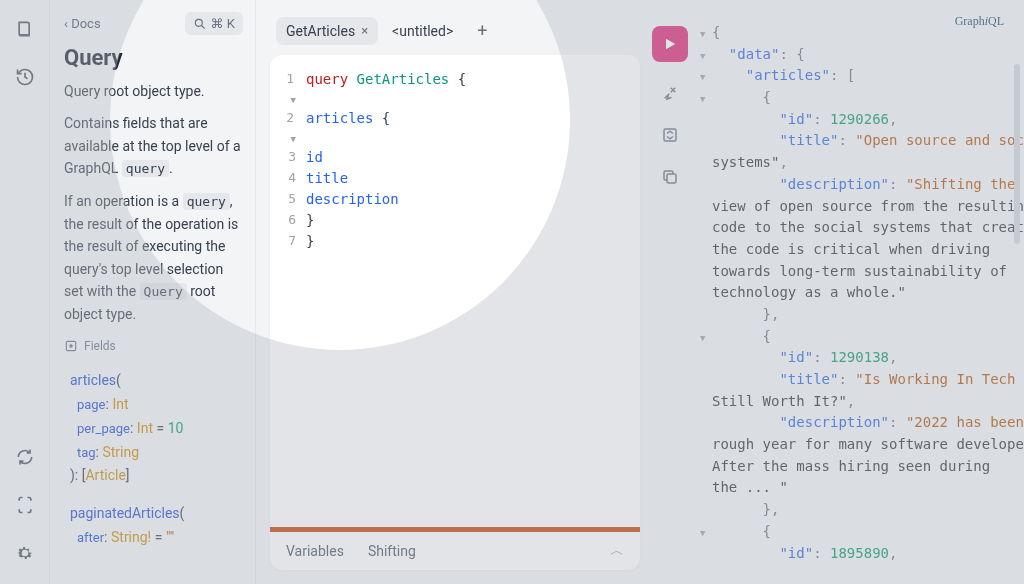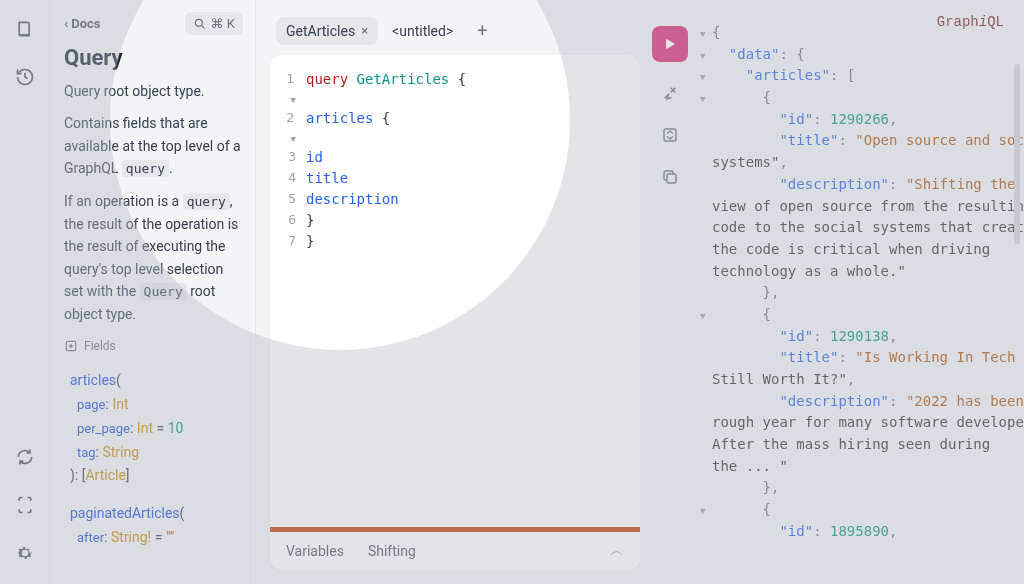--- a/index.html
+++ b/index.html
@@ -29,21 +29,21 @@
 .rail-icon svg { width: 20px; height: 20px; }
 
 .docs {
   width: 206px;
   background: #f3f4f6;
   padding: 12px 12px 12px 14px;
   overflow-y: auto;
   border-right: 1px solid #e5e7eb;
 }
 .docs-header { display: flex; align-items: center; justify-content: space-between; margin-bottom: 10px; }
-.docs-back { font-size: 13px; color: #4b5563; cursor: pointer; font-weight: bold; }
+.docs-back { font-size: 13px; color: #4b5563; cursor: pointer; }
 .search-pill {
   background: #e5e7eb;
   border-radius: 6px;
   padding: 4px 8px;
   display: flex;
   align-items: center;
   gap: 4px;
   font-size: 13px;
   color: #6b7280;
 }
@@ -146,23 +146,23 @@
   padding: 22px 6px 14px 8px;
   overflow-y: auto;
   font-family: ui-monospace, Menlo, monospace;
   font-size: 14px;
   line-height: 1.55;
   position: relative;
 }
 .brand {
   position: absolute;
   top: 12px; right: 20px;
-  font-size: 14px;
-  color: #7f1d1d;
-  font-family: Liberation Mono, monospace;
+  font-size: 12px;
+  color: #0c4a6e;
+  font-family: Liberation Serif, serif;
 }
 .brand .i { font-style: italic; }
 .json-line { white-space: pre; }
 .fold-tri { color: #9ca3af; font-size: 9px; display: inline-block; width: 12px; }
 .jk { color: #2563eb; }
 .jv-num { color: #059669; }
 .jv-str { color: #b45309; }
 .jp { color: #6b7280; }
 
 .scrollbar-vert {
@@ -349,20 +349,21 @@
       <div class="json-line"><span class="fold-tri">▼</span>  <span class="jk">"data"</span><span class="jp">: {</span></div>
       <div class="json-line"><span class="fold-tri">▼</span>    <span class="jk">"articles"</span><span class="jp">: [</span></div>
       <div class="json-line"><span class="fold-tri">▼</span>      <span class="jp">{</span></div>
       <div class="json-line"><span class="fold-tri"></span>        <span class="jk">"id"</span><span class="jp">: </span><span class="jv-num">1290266</span><span class="jp">,</span></div>
       <div class="json-line"><span class="fold-tri"></span>        <span class="jk">"title"</span><span class="jp">: </span><span class="jv-str">"Open source and social systems</span></div>
       <div class="json-line"><span class="fold-tri"></span>systems"<span class="jp">,</span></div>
       <div class="json-line"><span class="fold-tri"></span>        <span class="jk">"description"</span><span class="jp">: </span><span class="jv-str">"Shifting the</span></div>
       <div class="json-line"><span class="fold-tri"></span>view of open source from the resulting</div>
       <div class="json-line"><span class="fold-tri"></span>code to the social systems that create</div>
       <div class="json-line"><span class="fold-tri"></span>the code is critical when driving</div>
+      <div class="json-line"><span class="fold-tri"></span>towards long-term sustainability of</div>
       <div class="json-line"><span class="fold-tri"></span>technology as a whole."</div>
       <div class="json-line"><span class="fold-tri"></span>      <span class="jp">},</span></div>
       <div class="json-line"><span class="fold-tri">▼</span>      <span class="jp">{</span></div>
       <div class="json-line"><span class="fold-tri"></span>        <span class="jk">"id"</span><span class="jp">: </span><span class="jv-num">1290138</span><span class="jp">,</span></div>
       <div class="json-line"><span class="fold-tri"></span>        <span class="jk">"title"</span><span class="jp">: </span><span class="jv-str">"Is Working In Tech</span></div>
       <div class="json-line"><span class="fold-tri"></span>Still Worth It?"<span class="jp">,</span></div>
       <div class="json-line"><span class="fold-tri"></span>        <span class="jk">"description"</span><span class="jp">: </span><span class="jv-str">"2022 has been a</span></div>
       <div class="json-line"><span class="fold-tri"></span>rough year for many software developers.</div>
       <div class="json-line"><span class="fold-tri"></span>After the mass hiring seen during</div>
       <div class="json-line"><span class="fold-tri"></span>the ... "</div>

